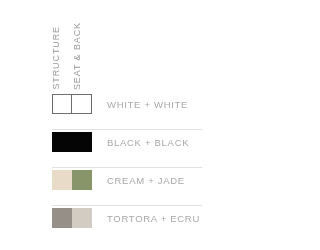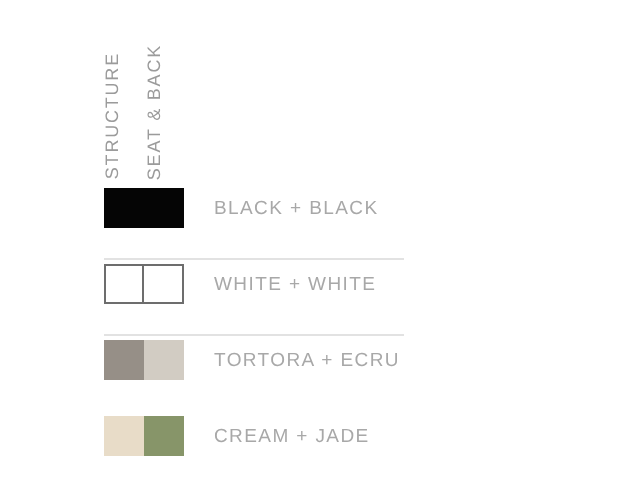--- a/index.html
+++ b/index.html
@@ -108,56 +108,56 @@
 
   <div class="col-headers">
     <div class="col-header structure" style="color: rgb(155, 155, 155);">STRUCTURE</div>
     <div class="col-header seatback" style="color: rgb(155, 155, 155);">SEAT &amp; BACK</div>
   </div>
 
   <div class="rows">
 
     <div class="row">
       <div class="row-inner">
+        <div class="swatch outlined">
+          <div class="half left" style="background: rgb(255, 255, 255);"></div>
+          <div class="half right" style="background: rgb(255, 255, 255);"></div>
+        </div>
+        <div class="row-label" style="color: rgb(168, 168, 168);">WHITE + WHITE</div>
+      </div>
+      <div class="divider" style="background: rgb(226, 226, 226);"></div>
+    </div>
+
+    <div class="row">
+      <div class="row-inner">
         <div class="swatch">
           <div class="half left" style="background: rgb(5, 5, 5);"></div>
           <div class="half right" style="background: rgb(5, 5, 5);"></div>
         </div>
         <div class="row-label" style="color: rgb(168, 168, 168);">BLACK + BLACK</div>
       </div>
       <div class="divider" style="background: rgb(226, 226, 226);"></div>
     </div>
 
     <div class="row">
       <div class="row-inner">
-        <div class="swatch outlined">
-          <div class="half left" style="background: rgb(255, 255, 255);"></div>
-          <div class="half right" style="background: rgb(255, 255, 255);"></div>
+        <div class="swatch">
+          <div class="half left" style="background: rgb(232, 220, 200);"></div>
+          <div class="half right" style="background: rgb(135, 149, 105);"></div>
         </div>
-        <div class="row-label" style="color: rgb(168, 168, 168);">WHITE + WHITE</div>
+        <div class="row-label" style="color: rgb(168, 168, 168);">CREAM + JADE</div>
       </div>
       <div class="divider" style="background: rgb(226, 226, 226);"></div>
     </div>
 
     <div class="row">
       <div class="row-inner">
         <div class="swatch">
           <div class="half left" style="background: rgb(150, 143, 135);"></div>
           <div class="half right" style="background: rgb(210, 204, 195);"></div>
         </div>
         <div class="row-label" style="color: rgb(168, 168, 168);">TORTORA + ECRU</div>
       </div>
 
     </div>
 
-    <div class="row">
-      <div class="row-inner">
-        <div class="swatch">
-          <div class="half left" style="background: rgb(232, 220, 200);"></div>
-          <div class="half right" style="background: rgb(135, 149, 105);"></div>
-        </div>
-        <div class="row-label" style="color: rgb(168, 168, 168);">CREAM + JADE</div>
-      </div>
-      <div class="divider" style="background: rgb(226, 226, 226);"></div>
-    </div>
-
   </div>
 </div>
 
 </body></html>

